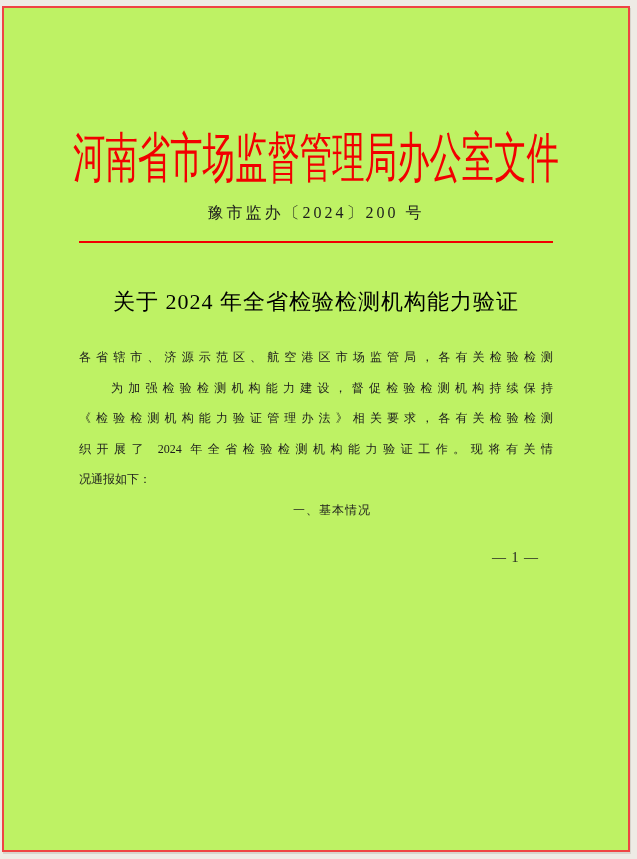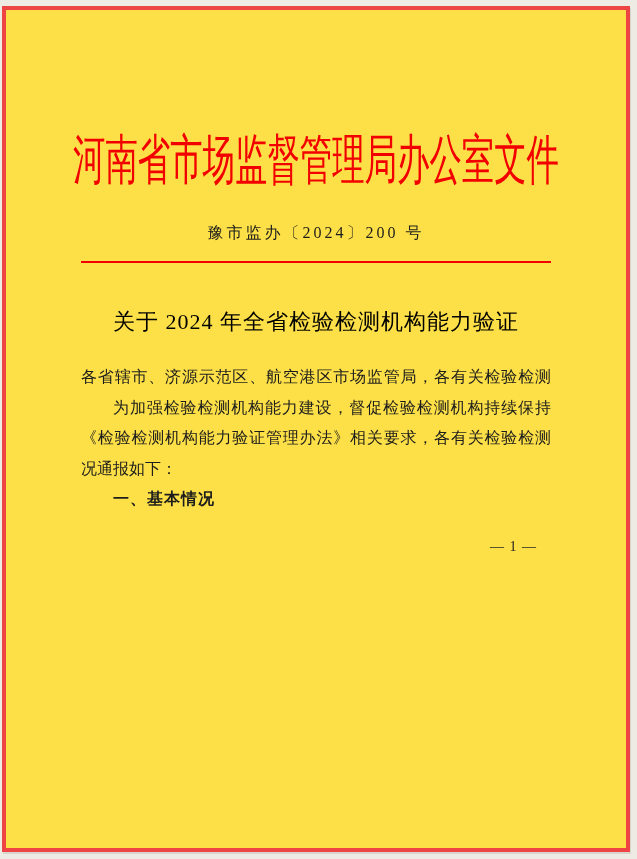--- a/index.html
+++ b/index.html
@@ -9,43 +9,43 @@
     width: 637px; height: 859px;
     background: #eeebe5;
     font-family: "Liberation Serif", "DejaVu Serif", serif;
     overflow: hidden;
   }
   .viewport { position: relative; width: 637px; height: 859px; }
   .page {
     position: absolute;
     left: 2px; top: 6px;
     width: 628px; height: 846px;
-    background: #fde047;
-    border: 4px solid #ef4444;
+    background: #bef264;
+    border: 2px solid #ef4444;
     box-shadow: 1px 2px 0 rgba(120,110,100,0.18);
     padding: 0 75px;
   }
   .red-header {
     margin-top: 122px;
     display: flex;
     justify-content: center;
     overflow: visible;
   }
   .red-header-text {
     display: inline-block;
     white-space: nowrap;
     font-size: 54px;
     line-height: 56px;
     color: var(--accent);
     transform: scaleX(0.60);
     transform-origin: center;
     letter-spacing: 0;
   }
   .doc-number {
-    margin-top: 33px;
+    margin-top: 15px;
     text-align: center;
     font-size: 16px;
     line-height: 24px;
     letter-spacing: 3px;
     color: var(--ink);
     white-space: nowrap;
   }
   .red-rule {
     margin-top: 16px;
     height: 2px;
@@ -56,35 +56,36 @@
     margin-top: 39px;
     text-align: center;
     color: #000000;
     font-size: 22px;
     line-height: 40px;
     letter-spacing: 1px;
   }
   .doc-title .t-line { white-space: nowrap; }
   .body-text {
     margin-top: 20px;
-    font-size: 16px;
+    font-size: 12px;
     line-height: 30.6px;
     color: var(--ink);
   }
   .b-line { white-space: nowrap; }
   .b-line.fill {
     white-space: normal;
     text-align: justify;
     text-align-last: justify;
   }
   .b-line.ind { text-indent: 32px; }
   .b-line.hei {
     font-family: "Liberation Sans", "DejaVu Sans", sans-serif;
-    font-weight: bold;
+    font-weight: normal;
     letter-spacing: 1px;
+    text-align: center;
   }
   .page-num {
     margin-top: 22px;
     text-align: right;
     padding-right: 14px;
     font-size: 14px;
     line-height: 20px;
     letter-spacing: 1px;
     color: #222222;
   }
@@ -104,20 +105,21 @@
     <div class="red-rule"></div>
 
     <div class="doc-title">
       <div class="t-line">关于 2024 年全省检验检测机构能力验证</div>
     </div>
 
     <div class="body-text">
       <div class="b-line fill">各省辖市、济源示范区、航空港区市场监管局，各有关检验检测</div>
       <div class="b-line fill ind">为加强检验检测机构能力建设，督促检验检测机构持续保持</div>
       <div class="b-line fill">《检验检测机构能力验证管理办法》相关要求，各有关检验检测</div>
+      <div class="b-line fill">织开展了 2024 年全省检验检测机构能力验证工作。现将有关情</div>
       <div class="b-line">况通报如下：</div>
       <div class="b-line ind hei">一、基本情况</div>
     </div>
 
     <div class="page-num">— 1 —</div>
 
   </div>
 </div>
 
 </body></html>

